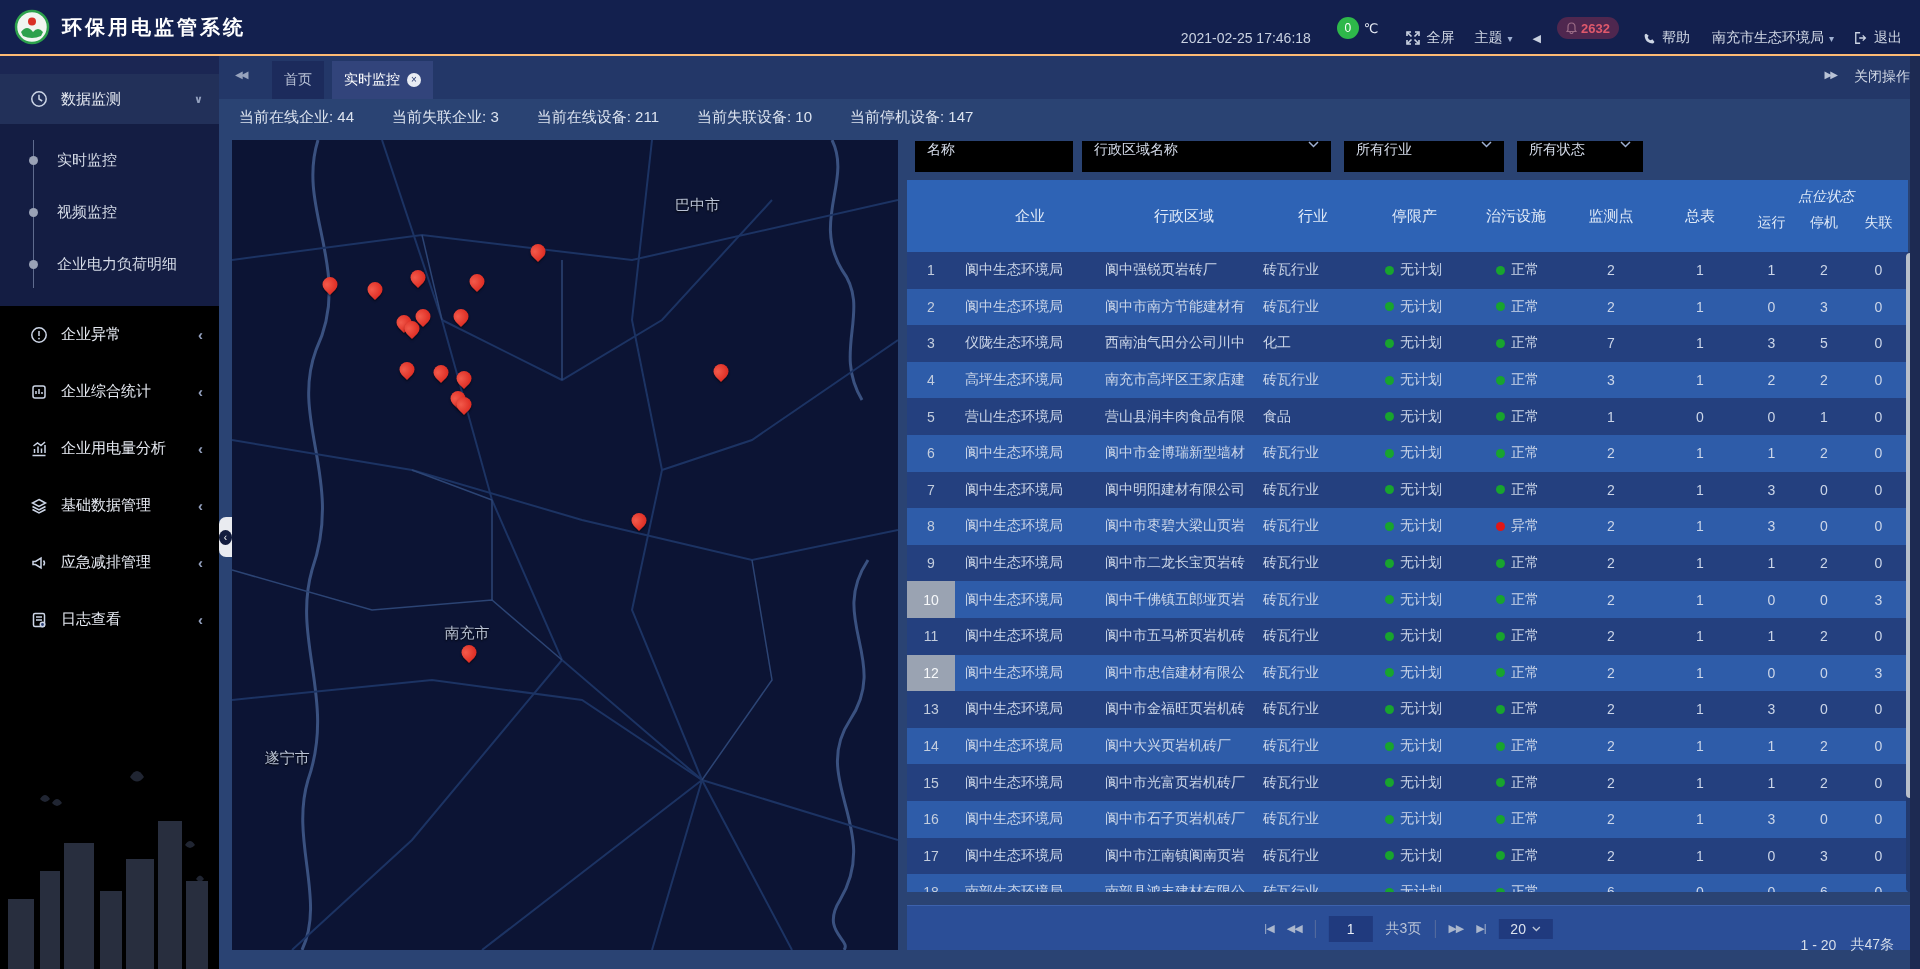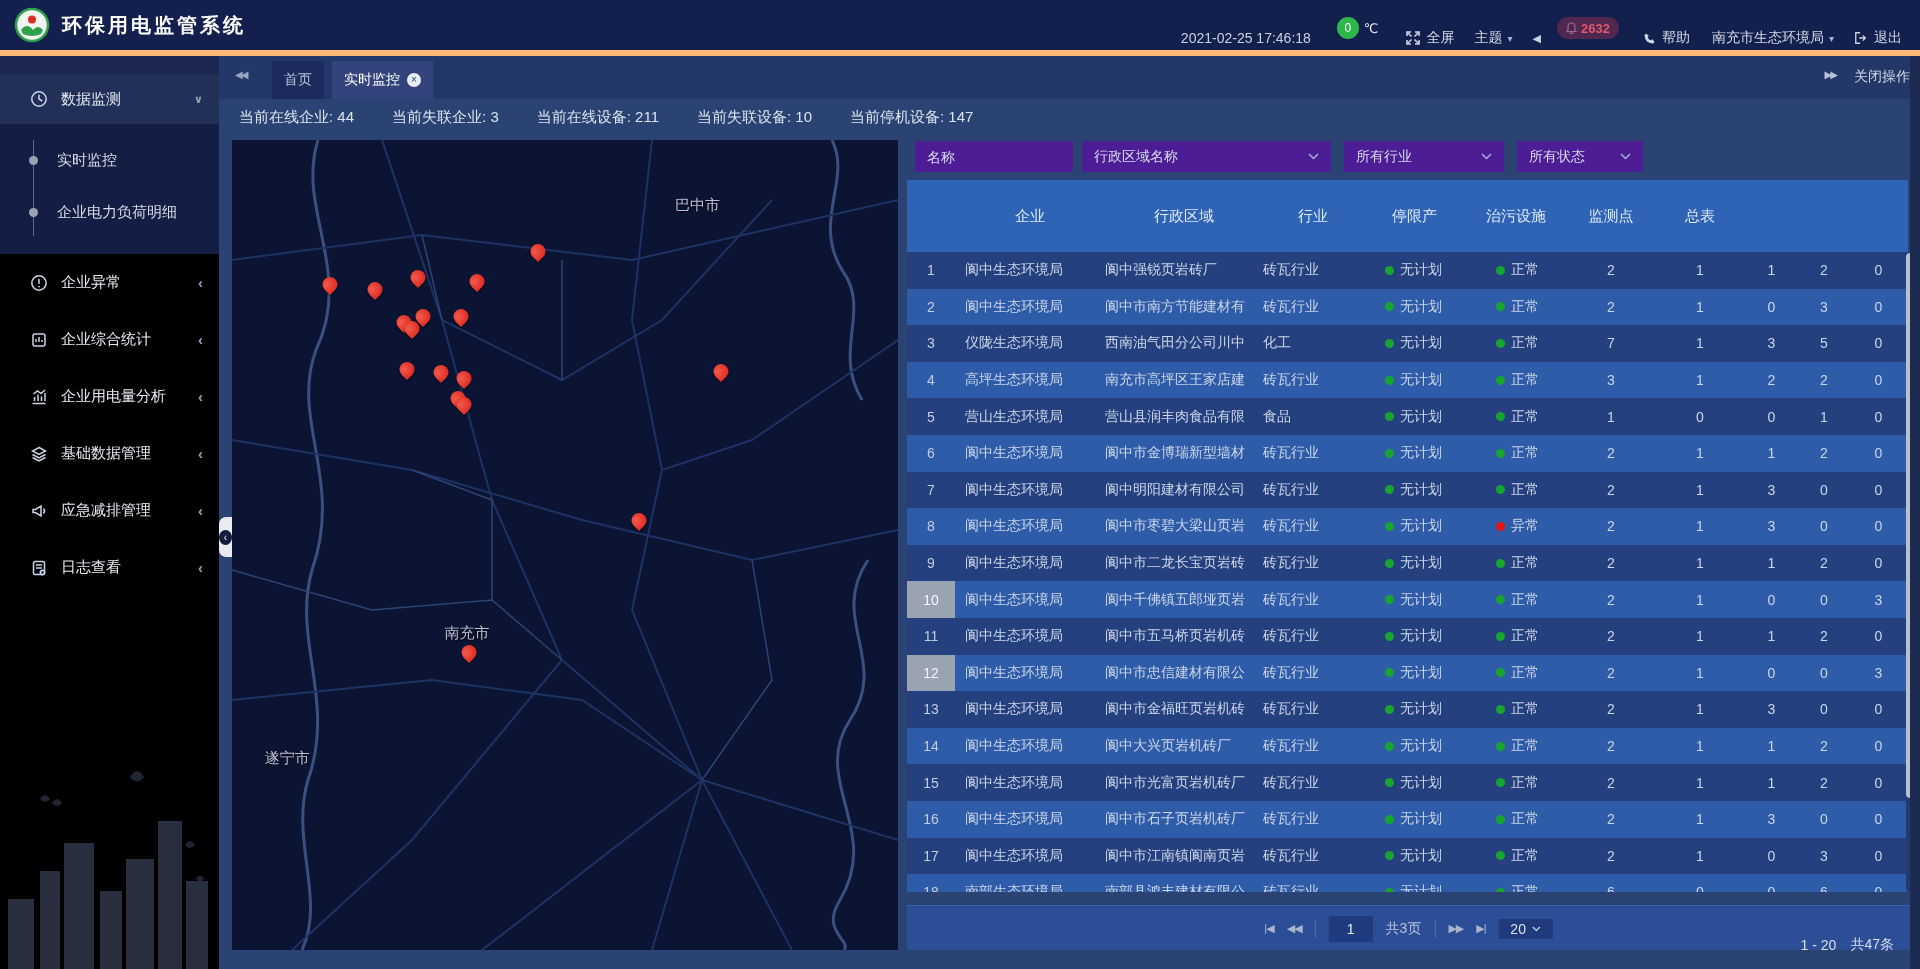--- a/index.html
+++ b/index.html
@@ -2,21 +2,21 @@
 <html><head>
 <meta charset="utf-8">
 <style>
   * { margin:0; padding:0; box-sizing:border-box; }
   html,body { width:1920px; height:969px; overflow:hidden; background:#2a4373;
               font-family:"Liberation Sans","DejaVu Sans",sans-serif; }
   .app { position:relative; width:1920px; height:969px; background:#2a4373; overflow:hidden; }
 
   
   .topbar { position:absolute; left:0; top:0; width:1920px; height:56px; background:#13204e;
-            display:flex; align-items:center; z-index:30; border-bottom:6px solid #fdba74;}
+            display:flex; align-items:center; z-index:30; border-bottom:2px solid #fdba74;}
   .logo { width:36px; height:36px; margin-left:14px; flex:0 0 auto; }
   .app-title { color:#fff; font-size:20px; font-weight:bold; letter-spacing:3px; margin-left:12px; }
   .topbar-right { position:absolute; right:18px; top:0; height:56px; display:flex; align-items:center; gap:0; }
   .tb-item { color:#d2d9e6; font-size:14px; display:flex; align-items:center; white-space:nowrap;margin-top:20px; }
   .tb-datetime { font-size:14px; color:#c9d1e0; }
   .temp-badge { width:22px; height:22px; border-radius:50%; background:#2eb84a; color:#fff; font-size:12px;
                 display:flex; align-items:center; justify-content:center; margin-left:26px; }
   .temp-unit { color:#e8edf5; font-size:13px; margin-left:5px; }
   .tb-gap { width:28px; }
   .tb-icon { display:inline-flex; margin-right:6px; }
@@ -68,21 +68,21 @@
   .pin { position:absolute; width:15px; height:15px; transform:translate(-50%,-100%) rotate(-45deg);
          background:radial-gradient(circle at 35% 35%, #f25a4b, #d81e16); border-radius:50% 50% 50% 0;
          box-shadow:-1px 1px 2px rgba(0,0,0,.5); cursor:pointer; }
   .map-handle { position:absolute; left:219px; top:517px; width:13px; height:40px; background:#e9ebf0;
                 border-radius:7px 0 0 7px; z-index:25; cursor:pointer; display:flex; align-items:center; justify-content:center; }
   .map-handle-circle { width:15px; height:15px; border-radius:50%; background:#121c3e; color:#fff; font-size:10px;
                        display:flex; align-items:center; justify-content:center; }
 
   
   .panel { position:absolute; left:907px; top:140px; width:1003px; height:810px; }
-  .filter-box { position:absolute; top:1px; height:31px; background:#4c1d95; display:flex; align-items:center;
+  .filter-box { position:absolute; top:1px; height:31px; background:#000000; display:flex; align-items:flex-start;
                 color:#d5dcea; font-size:14px; cursor:pointer; }
   .filter-box input { background:transparent; border:none; outline:none; color:#d5dcea; font-size:14px; width:100%;
                       padding:0 12px; font-family:inherit; }
   .filter-box input::placeholder { color:#d5dcea; opacity:1; }
   .fb-label { padding-left:12px; flex:1; white-space:nowrap; overflow:hidden; }
   .fb-chev { margin-right:12px; }
 
   .grid-cols { display:grid; grid-template-columns:48px 150px 158px 100px 103px 100px 90px 88px 55px 50px 59px; }
   .thead { position:absolute; left:0; top:40px; width:1001px; height:72px; background:#2e63b5; color:#dfe9f7; font-size:15px; }
   .thead .grid-cols { height:72px; }
@@ -202,20 +202,24 @@
             </svg>
           </span>
           <span class="menu-label">数据监测</span>
           <span class="menu-chev open">∨</span>
         </div>
         <div class="submenu">
           <div class="submenu-rail"></div>
           <div class="submenu-item">
             <span class="submenu-dot"></span>
             <span class="submenu-label">实时监控</span>
+          </div>
+          <div class="submenu-item">
+            <span class="submenu-dot"></span>
+            <span class="submenu-label">视频监控</span>
           </div>
           <div class="submenu-item">
             <span class="submenu-dot"></span>
             <span class="submenu-label">企业电力负荷明细</span>
           </div>
         </div>
         <div class="menu-item">
           <span class="menu-icon">
             <svg width="18" height="18" viewBox="0 0 18 18" fill="none" stroke="#ccd5e6" stroke-width="1.5">
               <circle cx="9" cy="9" r="7.2"></circle>
@@ -404,20 +408,28 @@
     <div class="thead">
       <div class="grid-cols">
         <div class="th"></div>
         <div class="th">企业</div>
         <div class="th">行政区域</div>
         <div class="th">行业</div>
         <div class="th">停限产</div>
         <div class="th">治污设施</div>
         <div class="th">监测点</div>
         <div class="th">总表</div>
+        <div class="th-group-wrap" style="grid-column:9 / span 3;">
+          <div class="th-group">点位状态</div>
+          <div class="th-subrow">
+            <div class="th-sub">运行</div>
+            <div class="th-sub">停机</div>
+            <div class="th-sub">失联</div>
+          </div>
+        </div>
       </div>
     </div>
 
     <div class="tbody" id="tbody">
   <div class="trow grid-cols odd">
     <div class="td num">1</div>
     <div class="td" style="padding-left:10px">阆中生态环境局</div>
     <div class="td">阆中强锐页岩砖厂</div>
     <div class="td">砖瓦行业</div>
     <div class="td" style="padding-left:22px">

